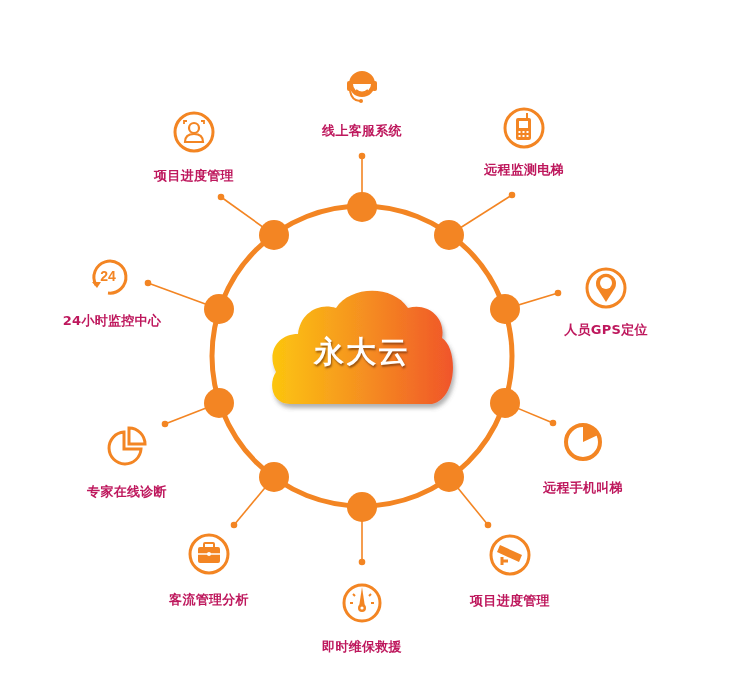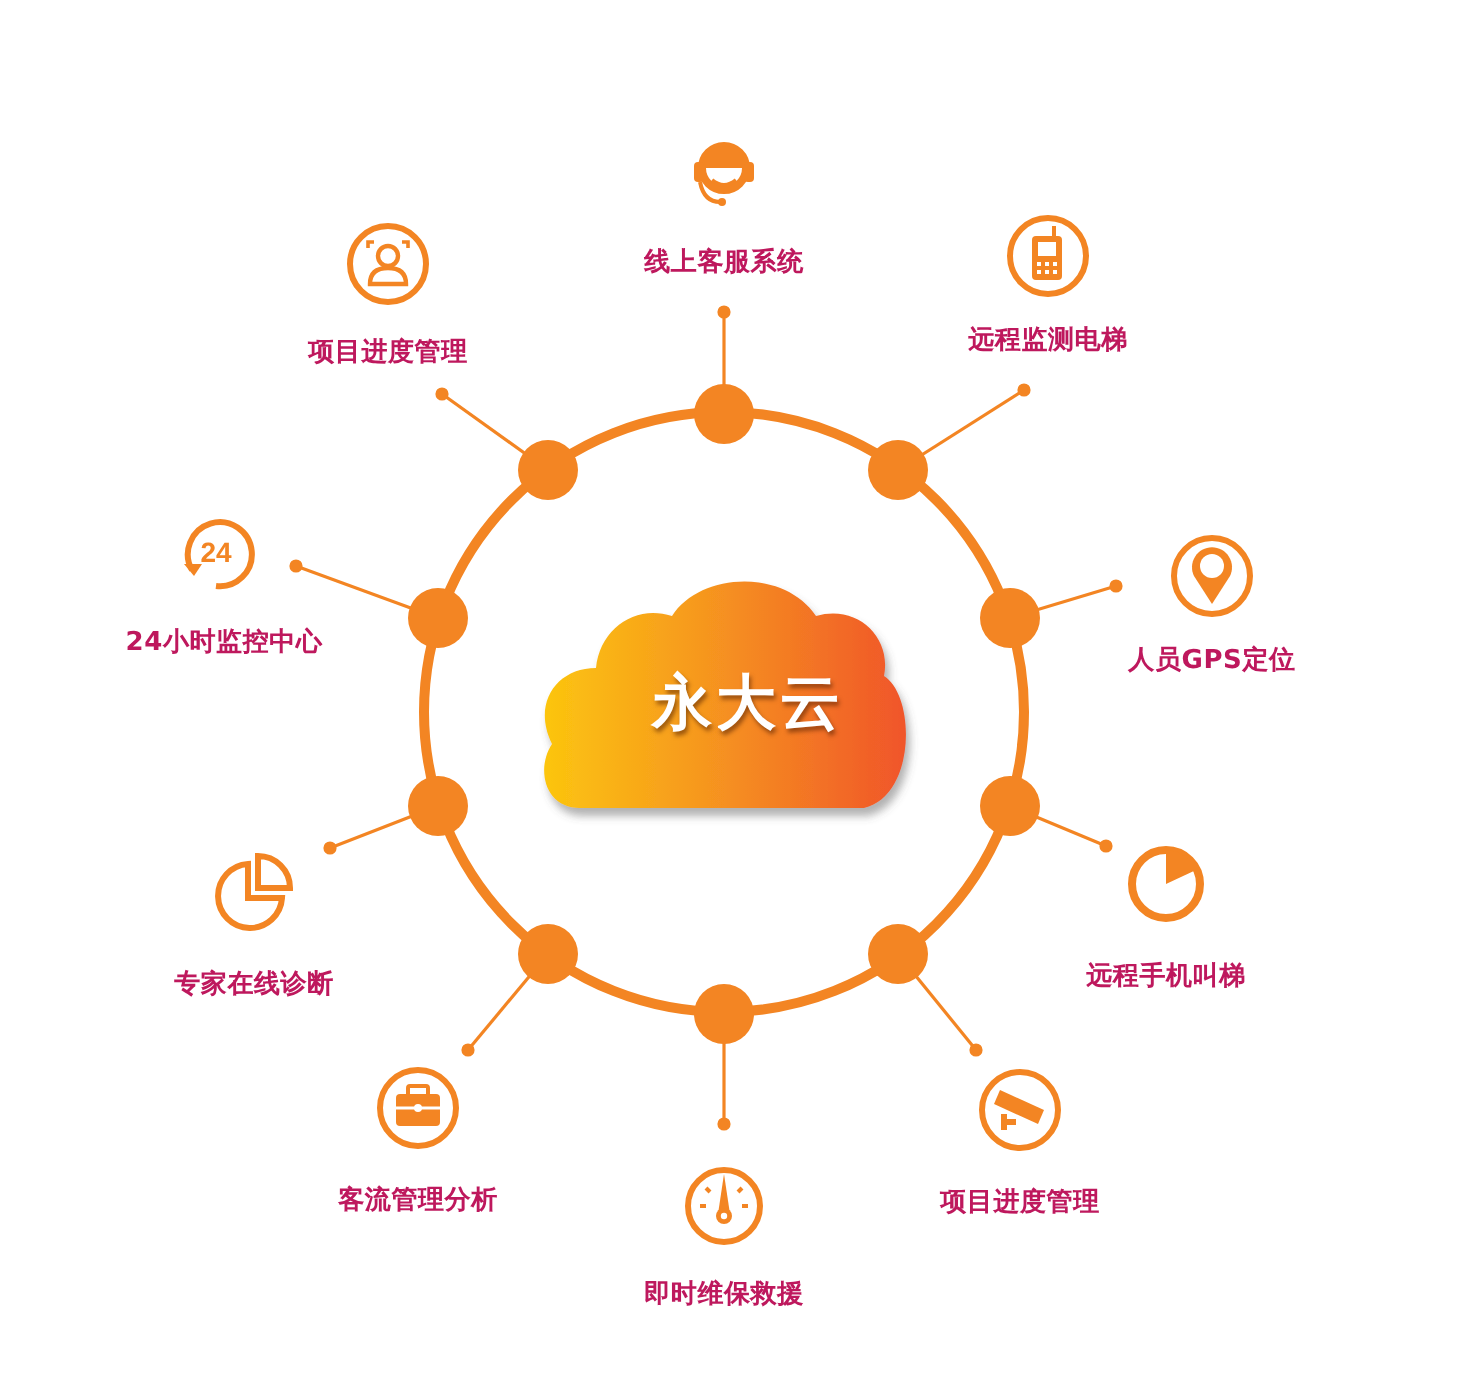--- a/index.html
+++ b/index.html
@@ -4,21 +4,21 @@
   <style>
     html, body { margin: 0; padding: 0; background: #ffffff; }
     body { width: 729px; height: 690px; position: relative; overflow: hidden;
            font-family: "DejaVu Sans", "Liberation Sans", sans-serif; }
     #stage { position: absolute; left: 0; top: 0; width: 729px; height: 690px; }
     .label { position: absolute; color: #be185d; font-size: 13px; font-weight: bold;
              white-space: nowrap; transform: translateX(-50%); letter-spacing: 0.3px; }
     .icon { position: absolute; width: 44px; height: 44px; transform: translate(-50%, -50%); }
     .cloud-title { position: absolute; left: 362px; top: 352px; transform: translate(-50%, -50%);
                    color: #ffffff; font-size: 30px; font-weight: bold; letter-spacing: 2px;
-                   text-shadow: 1px 2px 2px rgba(80,30,0,0.55); white-space: nowrap; margin-left: 12px; }
+                   text-shadow: 1px 2px 2px rgba(80,30,0,0.55); white-space: nowrap; }
   </style>
 </head>
 <body>
 
 <div id="stage">
 
   <svg width="729" height="690" style="position:absolute;left:0;top:0">
     <defs>
       <linearGradient id="cloudGrad" x1="0" y1="0" x2="1" y2="0">
         <stop offset="0" stop-color="#fcc50f"></stop>

